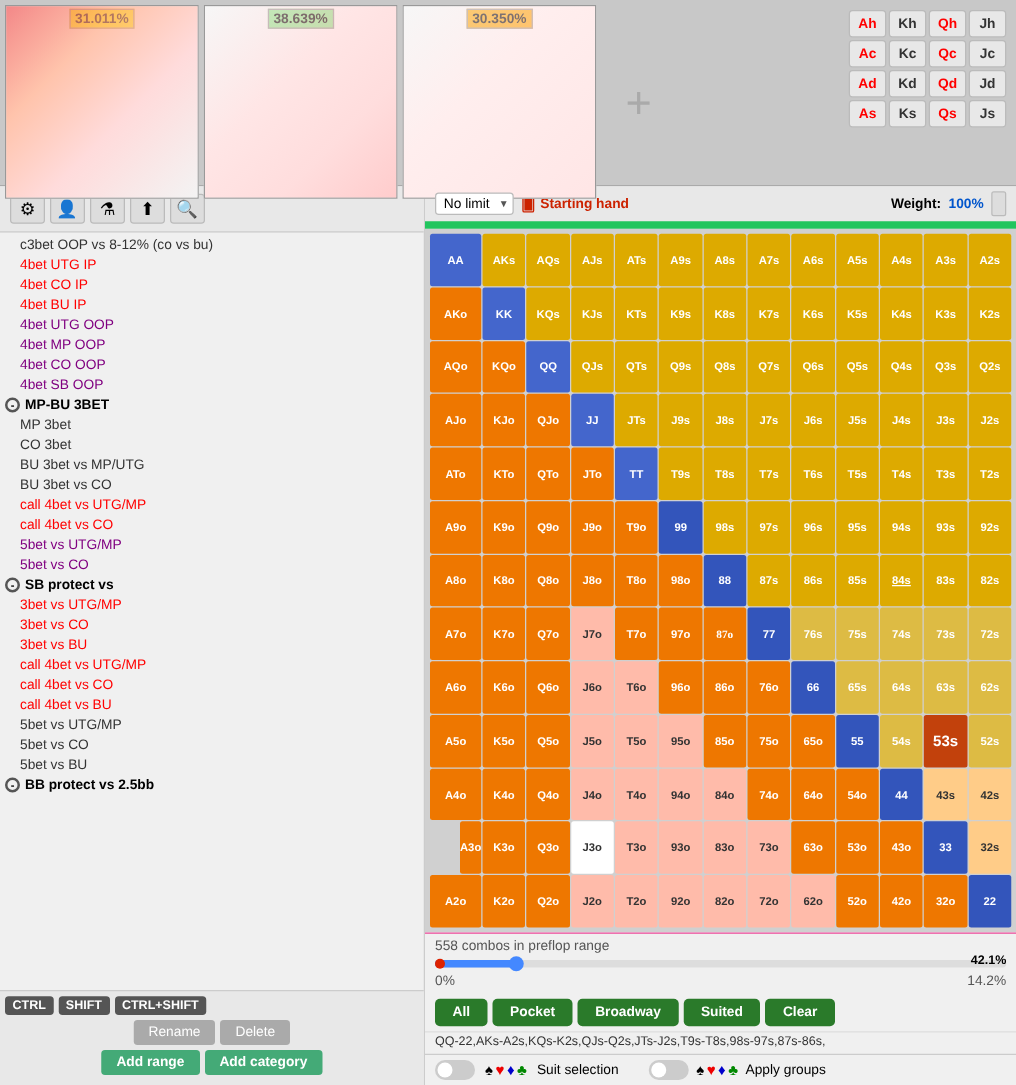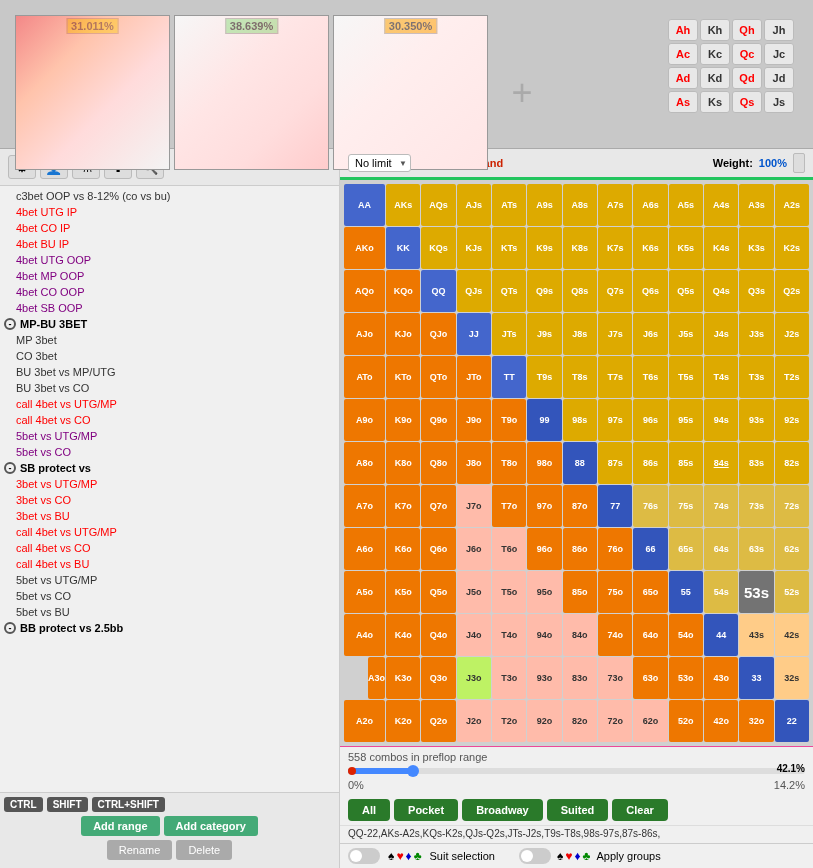--- a/index.html
+++ b/index.html
@@ -1,21 +1,21 @@
 <!DOCTYPE html>
 <html><head>
   <meta charset="utf-8">
   <style>
     * { box-sizing: border-box; margin: 0; padding: 0; font-family: Arial, sans-serif; font-size: 11px; }
     body { background: #d0d0d0; width: 813px; height: 868px; overflow: hidden; }
 
     .main-container { display: flex; flex-direction: column; width: 813px; height: 868px; }
 
     
-    .top-area { display: flex; background: #c8c8c8; padding: 15px; gap: 4px; height: 149px; border-bottom: 1px solid #aaa; }
+    .top-area { display: flex; background: #c8c8c8; padding: 4px; gap: 4px; height: 149px; border-bottom: 1px solid #aaa; }
     .preview-box { position: relative; background: #fff; border: 1px solid #999; }
     .preview-box1 { width: 155px; height: 155px; }
     .preview-box2 { width: 155px; height: 155px; }
     .preview-label { position: absolute; top: 2px; left: 50%; transform: translateX(-50%); background: #ffff00; border: 1px solid #999; padding: 1px 4px; font-weight: bold; font-size: 11px; }
     .preview-label2 { background: #90ee90; }
     .preview-label3 { background: #ffaa00; color: #000; }
     .preview-add { display: flex; align-items: center; justify-content: center; width: 60px; height: 155px; font-size: 36px; color: #aaa; }
     .preview-spacer { flex: 1; }
 
     
@@ -43,21 +43,21 @@
     .kbd-row { display: flex; gap: 4px; margin-bottom: 4px; }
     .kbd { background: #555; color: #fff; padding: 2px 6px; border-radius: 3px; font-size: 10px; font-weight: bold; }
     .btn-row { display: flex; gap: 4px; justify-content: center; margin-bottom: 4px; }
     .btn-green { background: #4a7; color: #fff; border: none; border-radius: 3px; padding: 4px 12px; cursor: pointer; font-size: 11px; font-weight: bold; }
     .btn-gray { background: #aaa; color: #fff; border: none; border-radius: 3px; padding: 4px 12px; cursor: pointer; font-size: 11px; }
 
     
     .right-panel { flex: 1; display: flex; flex-direction: column; background: #f5f5f5; overflow: hidden; }
 
     
-    .panel-toolbar { display: flex; align-items: center; gap: 6px; padding: 4px 8px; background: #e8e8e8; border-bottom: 3px solid #22c55e; }
+    .panel-toolbar { display: flex; align-items: center; gap: 6px; padding: 4px 8px; background: #e8e8e8; border-bottom: 6px solid #22c55e; }
     .select-box { background: #fff; border: 1px solid #bbb; border-radius: 3px; padding: 2px 18px 2px 6px; appearance: none; font-size: 11px; cursor: pointer; position: relative; }
     .select-wrapper { position: relative; display: inline-block; }
     .select-wrapper::after { content: '▼'; position: absolute; right: 4px; top: 50%; transform: translateY(-50%); font-size: 8px; pointer-events: none; color: #555; }
     .starting-hand { display: flex; align-items: center; gap: 4px; color: #cc2200; font-weight: bold; }
     .weight-label { margin-left: auto; font-weight: bold; }
     .weight-value { color: #0055cc; font-weight: bold; }
 
     
     .grid-area { flex: 1; overflow: hidden; display: flex; flex-direction: column; }
     .hand-grid { display: grid; grid-template-columns: repeat(13, 1fr); gap: 1px; padding: 4px; background: #d0d0d0; flex: 1; }
@@ -189,26 +189,26 @@
         </div>
       </div>
 
       <div class="sidebar-footer">
         <div class="kbd-row">
           <div class="kbd">CTRL</div>
           <div class="kbd">SHIFT</div>
           <div class="kbd">CTRL+SHIFT</div>
         </div>
         <div class="btn-row">
+          <button class="btn-gray">Rename</button>
+          <button class="btn-gray">Delete</button>
+        </div>
+        <div class="btn-row">
           <button class="btn-green">Add range</button>
           <button class="btn-green">Add category</button>
-        </div>
-        <div class="btn-row">
-          <button class="btn-gray">Rename</button>
-          <button class="btn-gray">Delete</button>
         </div>
       </div>
     </div>
 
     <div class="right-panel">
 
       <div class="panel-toolbar">
         <div class="select-wrapper">
           <select class="select-box">
             <option>No limit</option>
@@ -315,21 +315,21 @@
             <div class="hand-cell" style="background: rgb(221, 170, 0); color: rgb(255, 255, 255); font-size: 9px; min-height: 26px;">85s</div>
             <div class="hand-cell" style="background: rgb(221, 170, 0); color: rgb(255, 255, 255); font-size: 9px; min-height: 26px; text-decoration: underline;">84s</div>
             <div class="hand-cell" style="background: rgb(221, 170, 0); color: rgb(255, 255, 255); font-size: 9px; min-height: 26px;">83s</div>
             <div class="hand-cell" style="background: rgb(221, 170, 0); color: rgb(255, 255, 255); font-size: 9px; min-height: 26px;">82s</div>
             <div class="hand-cell" style="background: rgb(238, 119, 0); color: rgb(255, 255, 255); font-size: 9px; min-height: 26px;">A7o</div>
             <div class="hand-cell" style="background: rgb(238, 119, 0); color: rgb(255, 255, 255); font-size: 9px; min-height: 26px;">K7o</div>
             <div class="hand-cell" style="background: rgb(238, 119, 0); color: rgb(255, 255, 255); font-size: 9px; min-height: 26px;">Q7o</div>
             <div class="hand-cell" style="background: rgb(255, 187, 170); color: rgb(51, 51, 51); font-size: 9px; min-height: 26px;">J7o</div>
             <div class="hand-cell" style="background: rgb(238, 119, 0); color: rgb(255, 255, 255); font-size: 9px; min-height: 26px;">T7o</div>
             <div class="hand-cell" style="background: rgb(238, 119, 0); color: rgb(255, 255, 255); font-size: 9px; min-height: 26px;">97o</div>
-            <div class="hand-cell" style="background: rgb(238, 119, 0); color: rgb(255, 255, 255); font-size: 9px; min-height: 26px;">87o</div>
+            <div class="hand-cell" style="background: rgb(238, 119, 0); color: rgb(255, 255, 255); font-size: 9px; min-height: 26px; font-family: Liberation Serif, serif;">87o</div>
             <div class="hand-cell" style="background: rgb(51, 85, 187); color: rgb(255, 255, 255); font-size: 9px; min-height: 26px;">77</div>
             <div class="hand-cell" style="background: rgb(221, 187, 68); color: rgb(255, 255, 255); font-size: 9px; min-height: 26px;">76s</div>
             <div class="hand-cell" style="background: rgb(221, 187, 68); color: rgb(255, 255, 255); font-size: 9px; min-height: 26px;">75s</div>
             <div class="hand-cell" style="background: rgb(221, 187, 68); color: rgb(255, 255, 255); font-size: 9px; min-height: 26px;">74s</div>
             <div class="hand-cell" style="background: rgb(221, 187, 68); color: rgb(255, 255, 255); font-size: 9px; min-height: 26px;">73s</div>
             <div class="hand-cell" style="background: rgb(221, 187, 68); color: rgb(255, 255, 255); font-size: 9px; min-height: 26px;">72s</div>
             <div class="hand-cell" style="background: rgb(238, 119, 0); color: rgb(255, 255, 255); font-size: 9px; min-height: 26px;">A6o</div>
             <div class="hand-cell" style="background: rgb(238, 119, 0); color: rgb(255, 255, 255); font-size: 9px; min-height: 26px;">K6o</div>
             <div class="hand-cell" style="background: rgb(238, 119, 0); color: rgb(255, 255, 255); font-size: 9px; min-height: 26px;">Q6o</div>
             <div class="hand-cell" style="background: rgb(255, 187, 170); color: rgb(51, 51, 51); font-size: 9px; min-height: 26px;">J6o</div>
@@ -346,39 +346,39 @@
             <div class="hand-cell" style="background: rgb(238, 119, 0); color: rgb(255, 255, 255); font-size: 9px; min-height: 26px;">K5o</div>
             <div class="hand-cell" style="background: rgb(238, 119, 0); color: rgb(255, 255, 255); font-size: 9px; min-height: 26px;">Q5o</div>
             <div class="hand-cell" style="background: rgb(255, 187, 170); color: rgb(51, 51, 51); font-size: 9px; min-height: 26px;">J5o</div>
             <div class="hand-cell" style="background: rgb(255, 187, 170); color: rgb(51, 51, 51); font-size: 9px; min-height: 26px;">T5o</div>
             <div class="hand-cell" style="background: rgb(255, 187, 170); color: rgb(51, 51, 51); font-size: 9px; min-height: 26px;">95o</div>
             <div class="hand-cell" style="background: rgb(238, 119, 0); color: rgb(255, 255, 255); font-size: 9px; min-height: 26px;">85o</div>
             <div class="hand-cell" style="background: rgb(238, 119, 0); color: rgb(255, 255, 255); font-size: 9px; min-height: 26px;">75o</div>
             <div class="hand-cell" style="background: rgb(238, 119, 0); color: rgb(255, 255, 255); font-size: 9px; min-height: 26px;">65o</div>
             <div class="hand-cell" style="background: rgb(51, 85, 187); color: rgb(255, 255, 255); font-size: 9px; min-height: 26px;">55</div>
             <div class="hand-cell" style="background: rgb(221, 187, 68); color: rgb(255, 255, 255); font-size: 9px; min-height: 26px;">54s</div>
-            <div class="hand-cell" style="background: #737373; color: rgb(255, 255, 255); font-size: 15px; min-height: 26px;">53s</div>
+            <div class="hand-cell" style="background: #c2410c; color: rgb(255, 255, 255); font-size: 12px; min-height: 26px;">53s</div>
             <div class="hand-cell" style="background: rgb(221, 187, 68); color: rgb(255, 255, 255); font-size: 9px; min-height: 26px;">52s</div>
             <div class="hand-cell" style="background: rgb(238, 119, 0); color: rgb(255, 255, 255); font-size: 9px; min-height: 26px;">A4o</div>
             <div class="hand-cell" style="background: rgb(238, 119, 0); color: rgb(255, 255, 255); font-size: 9px; min-height: 26px;">K4o</div>
             <div class="hand-cell" style="background: rgb(238, 119, 0); color: rgb(255, 255, 255); font-size: 9px; min-height: 26px;">Q4o</div>
             <div class="hand-cell" style="background: rgb(255, 187, 170); color: rgb(51, 51, 51); font-size: 9px; min-height: 26px;">J4o</div>
             <div class="hand-cell" style="background: rgb(255, 187, 170); color: rgb(51, 51, 51); font-size: 9px; min-height: 26px;">T4o</div>
             <div class="hand-cell" style="background: rgb(255, 187, 170); color: rgb(51, 51, 51); font-size: 9px; min-height: 26px;">94o</div>
             <div class="hand-cell" style="background: rgb(255, 187, 170); color: rgb(51, 51, 51); font-size: 9px; min-height: 26px;">84o</div>
             <div class="hand-cell" style="background: rgb(238, 119, 0); color: rgb(255, 255, 255); font-size: 9px; min-height: 26px;">74o</div>
             <div class="hand-cell" style="background: rgb(238, 119, 0); color: rgb(255, 255, 255); font-size: 9px; min-height: 26px;">64o</div>
             <div class="hand-cell" style="background: rgb(238, 119, 0); color: rgb(255, 255, 255); font-size: 9px; min-height: 26px;">54o</div>
             <div class="hand-cell" style="background: rgb(51, 85, 187); color: rgb(255, 255, 255); font-size: 9px; min-height: 26px;">44</div>
             <div class="hand-cell" style="background: rgb(255, 204, 136); color: rgb(51, 51, 51); font-size: 9px; min-height: 26px;">43s</div>
             <div class="hand-cell" style="background: rgb(255, 204, 136); color: rgb(51, 51, 51); font-size: 9px; min-height: 26px;">42s</div>
             <div class="hand-cell" style="background: rgb(238, 119, 0); color: rgb(255, 255, 255); font-size: 9px; min-height: 26px; margin-left: 24px;">A3o</div>
             <div class="hand-cell" style="background: rgb(238, 119, 0); color: rgb(255, 255, 255); font-size: 9px; min-height: 26px;">K3o</div>
             <div class="hand-cell" style="background: rgb(238, 119, 0); color: rgb(255, 255, 255); font-size: 9px; min-height: 26px;">Q3o</div>
-            <div class="hand-cell" style="background: #bef264; color: rgb(51, 51, 51); font-size: 9px; min-height: 26px;">J3o</div>
+            <div class="hand-cell" style="background: #ffffff; color: rgb(51, 51, 51); font-size: 9px; min-height: 26px;">J3o</div>
             <div class="hand-cell" style="background: rgb(255, 187, 170); color: rgb(51, 51, 51); font-size: 9px; min-height: 26px;">T3o</div>
             <div class="hand-cell" style="background: rgb(255, 187, 170); color: rgb(51, 51, 51); font-size: 9px; min-height: 26px;">93o</div>
             <div class="hand-cell" style="background: rgb(255, 187, 170); color: rgb(51, 51, 51); font-size: 9px; min-height: 26px;">83o</div>
             <div class="hand-cell" style="background: rgb(255, 187, 170); color: rgb(51, 51, 51); font-size: 9px; min-height: 26px;">73o</div>
             <div class="hand-cell" style="background: rgb(238, 119, 0); color: rgb(255, 255, 255); font-size: 9px; min-height: 26px;">63o</div>
             <div class="hand-cell" style="background: rgb(238, 119, 0); color: rgb(255, 255, 255); font-size: 9px; min-height: 26px;">53o</div>
             <div class="hand-cell" style="background: rgb(238, 119, 0); color: rgb(255, 255, 255); font-size: 9px; min-height: 26px;">43o</div>
             <div class="hand-cell" style="background: rgb(51, 85, 187); color: rgb(255, 255, 255); font-size: 9px; min-height: 26px;">33</div>
             <div class="hand-cell" style="background: rgb(255, 204, 136); color: rgb(51, 51, 51); font-size: 9px; min-height: 26px;">32s</div>
             <div class="hand-cell" style="background: rgb(238, 119, 0); color: rgb(255, 255, 255); font-size: 9px; min-height: 26px;">A2o</div>

